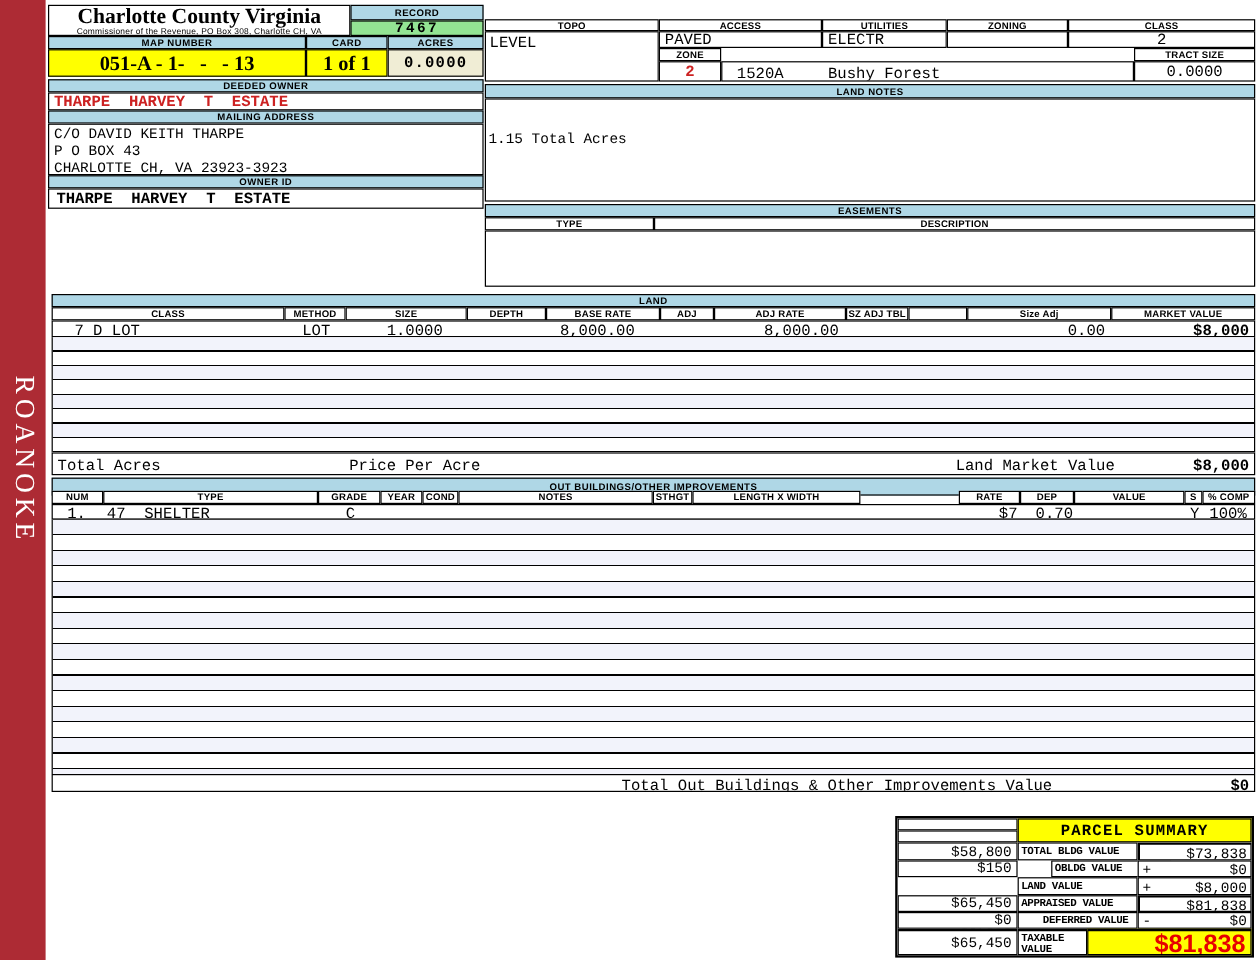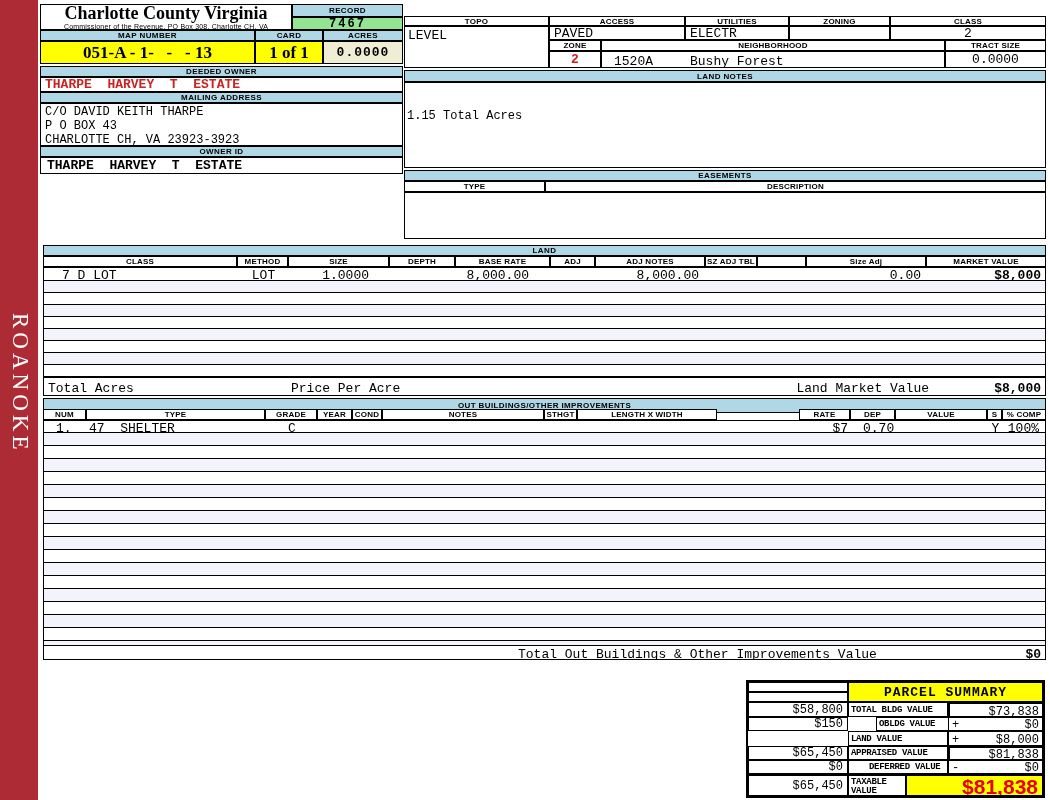--- a/index.html
+++ b/index.html
@@ -76,21 +76,20 @@
   <div class="cell colhdr" style="left:549px;top:16px;width:136px;height:10px;">ACCESS</div>
   <div class="cell colhdr" style="left:685px;top:16px;width:104px;height:10px;">UTILITIES</div>
   <div class="cell colhdr" style="left:789px;top:16px;width:101px;height:10px;">ZONING</div>
   <div class="cell colhdr" style="left:890px;top:16px;width:156px;height:10px;">CLASS</div>
   <div class="cell mono13" style="left:404px;top:26px;width:145px;height:42px;padding:1px 0 0 3px;">LEVEL</div>
   <div class="cell cl mono13" style="left:549px;top:26px;width:136px;height:14px;padding-left:4px;">PAVED</div>
   <div class="cell cl mono13" style="left:685px;top:26px;width:104px;height:14px;padding-left:4px;">ELECTR</div>
   <div class="cell cl mono13" style="left:789px;top:26px;width:101px;height:14px;"></div>
   <div class="cell cc mono13" style="left:890px;top:26px;width:156px;height:14px;">2</div>
   <div class="cell colhdr" style="left:549px;top:40px;width:52px;height:11px;">ZONE</div>
-  <div class="cell colhdr" style="left:601px;top:40px;width:344px;height:11px;">NEIGHBORHOOD</div>
   <div class="cell colhdr" style="left:945px;top:40px;width:101px;height:11px;">TRACT SIZE</div>
   <div class="cell cc mono13 b red" style="left:549px;top:51px;width:52px;height:17px;">2</div>
   <div class="cell" style="left:601px;top:51px;width:344px;height:17px;">
     <span class="sp mono13" style="left:12px;top:2px;">1520A</span>
     <span class="sp mono13" style="left:88px;top:2px;">Bushy Forest</span>
   </div>
   <div class="cell cc mono13" style="left:945px;top:51px;width:101px;height:17px;">0.0000</div>
 
   <div class="cell hdr" style="left:404px;top:70px;width:642px;height:12px;">LAND NOTES</div>
   <div class="cell" style="left:404px;top:82px;width:642px;height:86px;">
@@ -102,21 +101,21 @@
   <div class="cell colhdr" style="left:545px;top:181px;width:501px;height:11px;">DESCRIPTION</div>
   <div class="cell" style="left:404px;top:192px;width:642px;height:47px;"></div>
 
   <div class="cell hdr" style="left:43px;top:245px;width:1003px;height:11px;">LAND</div>
   <div class="cell colhdr" style="left:43px;top:256px;width:194px;height:11px;">CLASS</div>
   <div class="cell colhdr" style="left:237px;top:256px;width:51px;height:11px;">METHOD</div>
   <div class="cell colhdr" style="left:288px;top:256px;width:101px;height:11px;">SIZE</div>
   <div class="cell colhdr" style="left:389px;top:256px;width:66px;height:11px;">DEPTH</div>
   <div class="cell colhdr" style="left:455px;top:256px;width:95px;height:11px;">BASE RATE</div>
   <div class="cell colhdr" style="left:550px;top:256px;width:45px;height:11px;">ADJ</div>
-  <div class="cell colhdr" style="left:595px;top:256px;width:110px;height:11px;">ADJ NOTES</div>
+  <div class="cell colhdr" style="left:595px;top:256px;width:110px;height:11px;">ADJ RATE</div>
   <div class="cell colhdr" style="left:705px;top:256px;width:52px;height:11px;">SZ ADJ TBL</div>
   <div class="cell colhdr" style="left:757px;top:256px;width:49px;height:11px;"></div>
   <div class="cell colhdr" style="left:806px;top:256px;width:120px;height:11px;">Size Adj</div>
   <div class="cell colhdr" style="left:926px;top:256px;width:120px;height:11px;">MARKET VALUE</div>
   <div class="cell" style="left:43px;top:267px;width:1003px;height:14px;">
     <span class="sp mono13" style="left:18px;top:0px;">7 D LOT</span>
     <span class="sp mono13" style="left:194px;top:0px;width:51px;text-align:center;">LOT</span>
     <span class="sp mono13" style="right:676px;top:0px;">1.0000</span>
     <span class="sp mono13" style="right:516px;top:0px;">8,000.00</span>
     <span class="sp mono13" style="right:346px;top:0px;">8,000.00</span>

